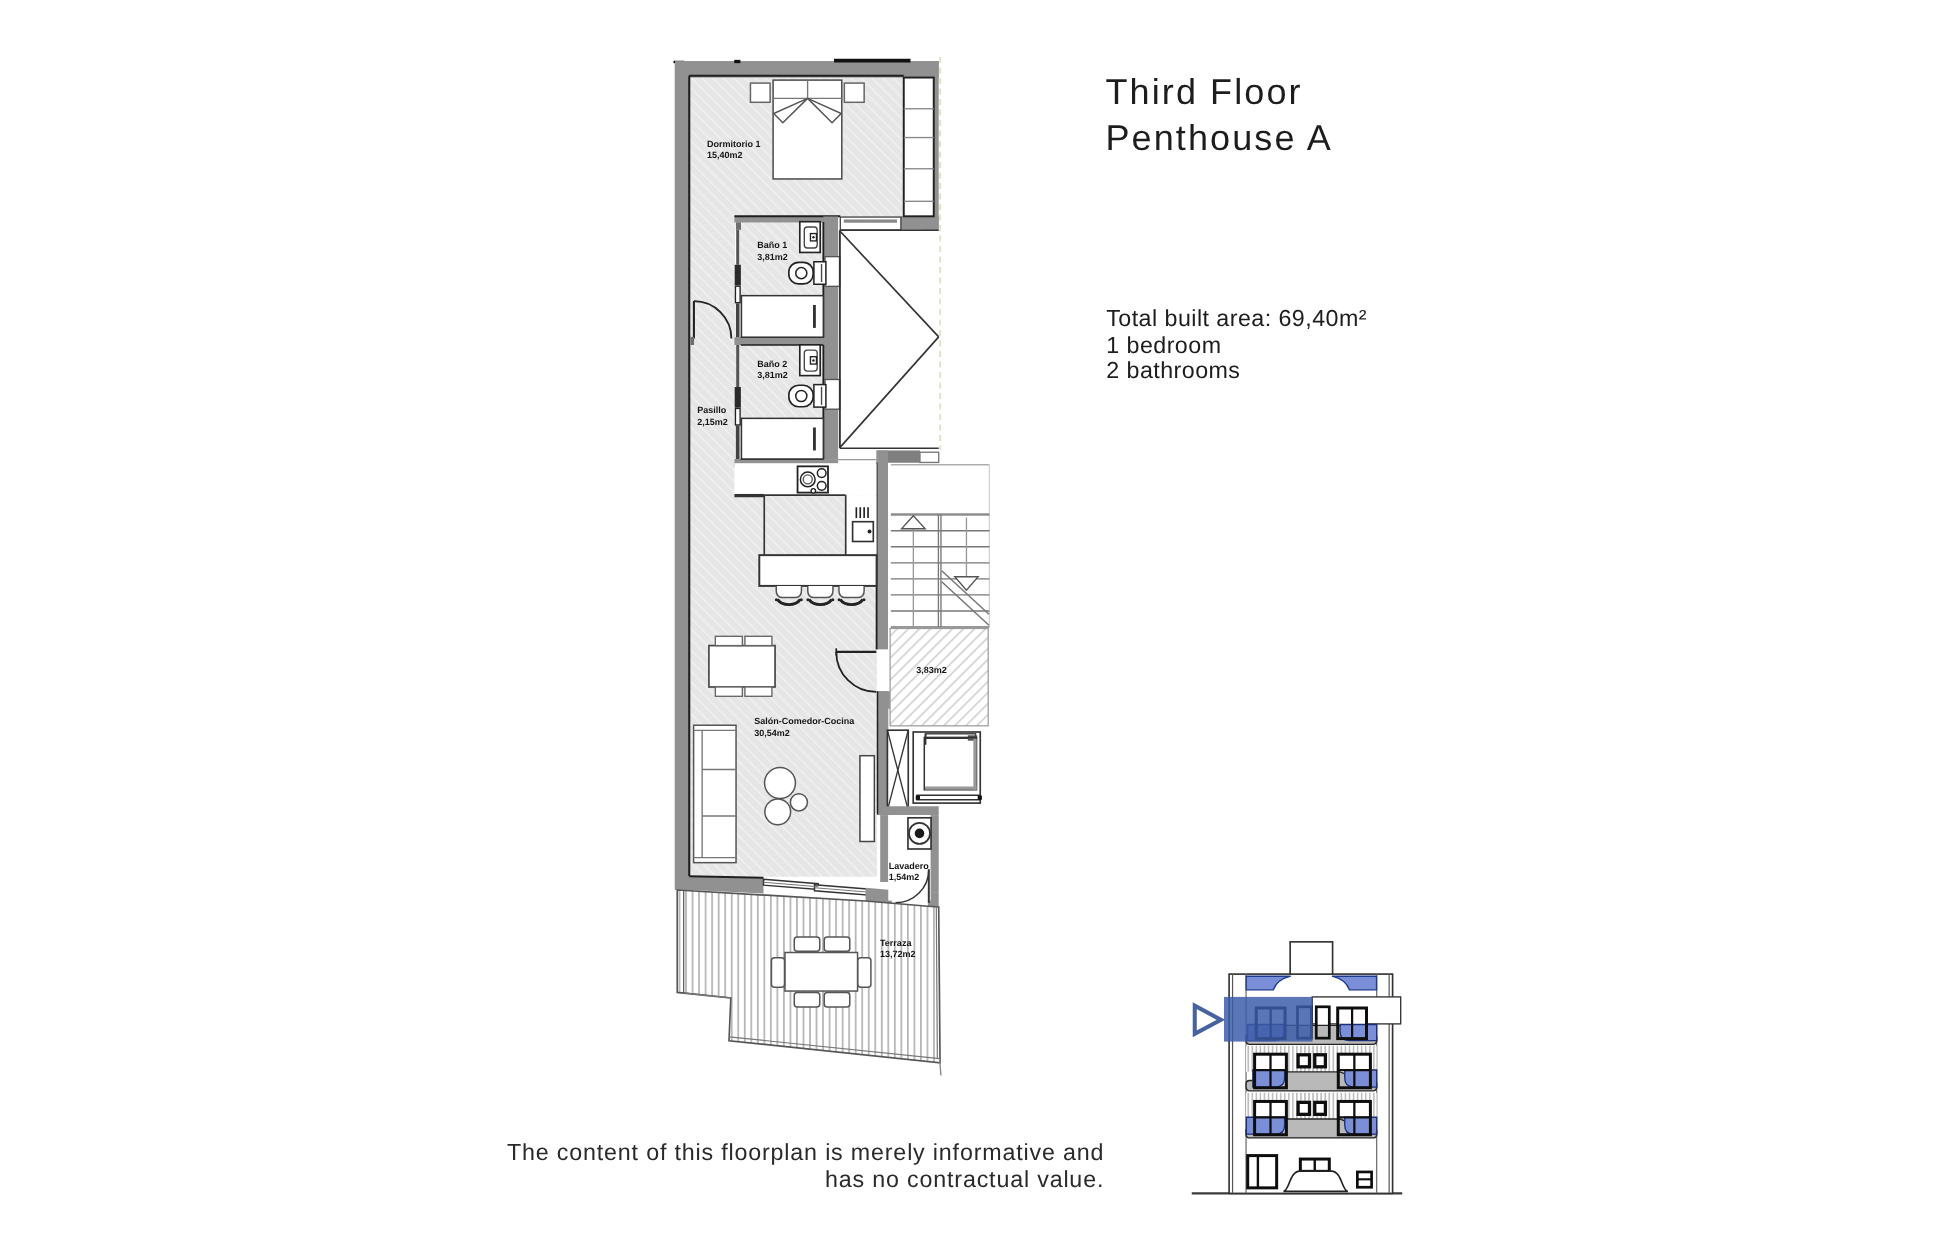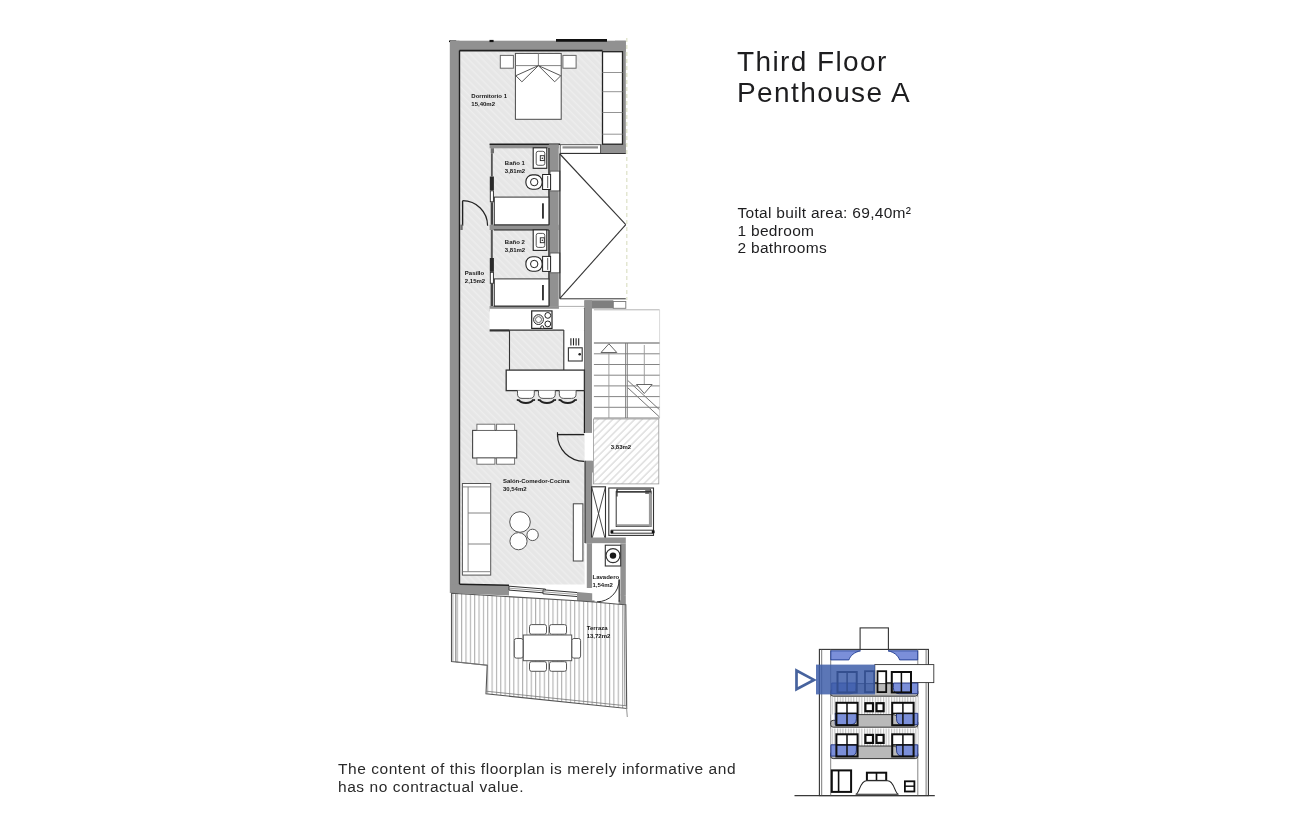--- a/index.html
+++ b/index.html
@@ -1,19 +1,19 @@
 <!DOCTYPE html>
 <html><head>
 <meta charset="utf-8">
 <style>
   html,body{margin:0;padding:0;background:#ffffff;width:1290px;height:840px;overflow:hidden;}
   body{font-family:"Liberation Sans", sans-serif;position:relative;-webkit-font-smoothing:antialiased;}
-  .title{position:absolute;left:737px;top:46px;font-size:28px;line-height:31px;color:#1d1d1f;letter-spacing:1.4px;}
+  .title{position:absolute;left:737px;top:46px;font-size:24px;line-height:31px;color:#1d1d1f;letter-spacing:1.4px;}
   .info{position:absolute;left:737.5px;top:176px;font-size:15.5px;line-height:17.5px;color:#1d1d1f;letter-spacing:0.3px;margin-top:28px;}
-  .footer{position:absolute;left:338px;top:760px;font-size:15.5px;line-height:17.7px;color:#2a2a2a;letter-spacing:0.55px;}
+  .footer{position:absolute;left:338px;top:760px;font-size:15.5px;line-height:17.7px;color:#2a2a2a;letter-spacing:0.55px;text-align:right;}
 </style>
 </head>
 <body>
 
 <div class="title">Third Floor<br>Penthouse A</div>
 
 <div class="info">Total built area: 69,40m²<br>1 bedroom<br>2 bathrooms</div>
 
 <div class="footer">The content of this floorplan is merely informative and<br>has no contractual value.</div>
 <svg width="1290" height="840" viewBox="0 0 1290 840" xmlns="http://www.w3.org/2000/svg" style="position:absolute;left:0;top:0;">

